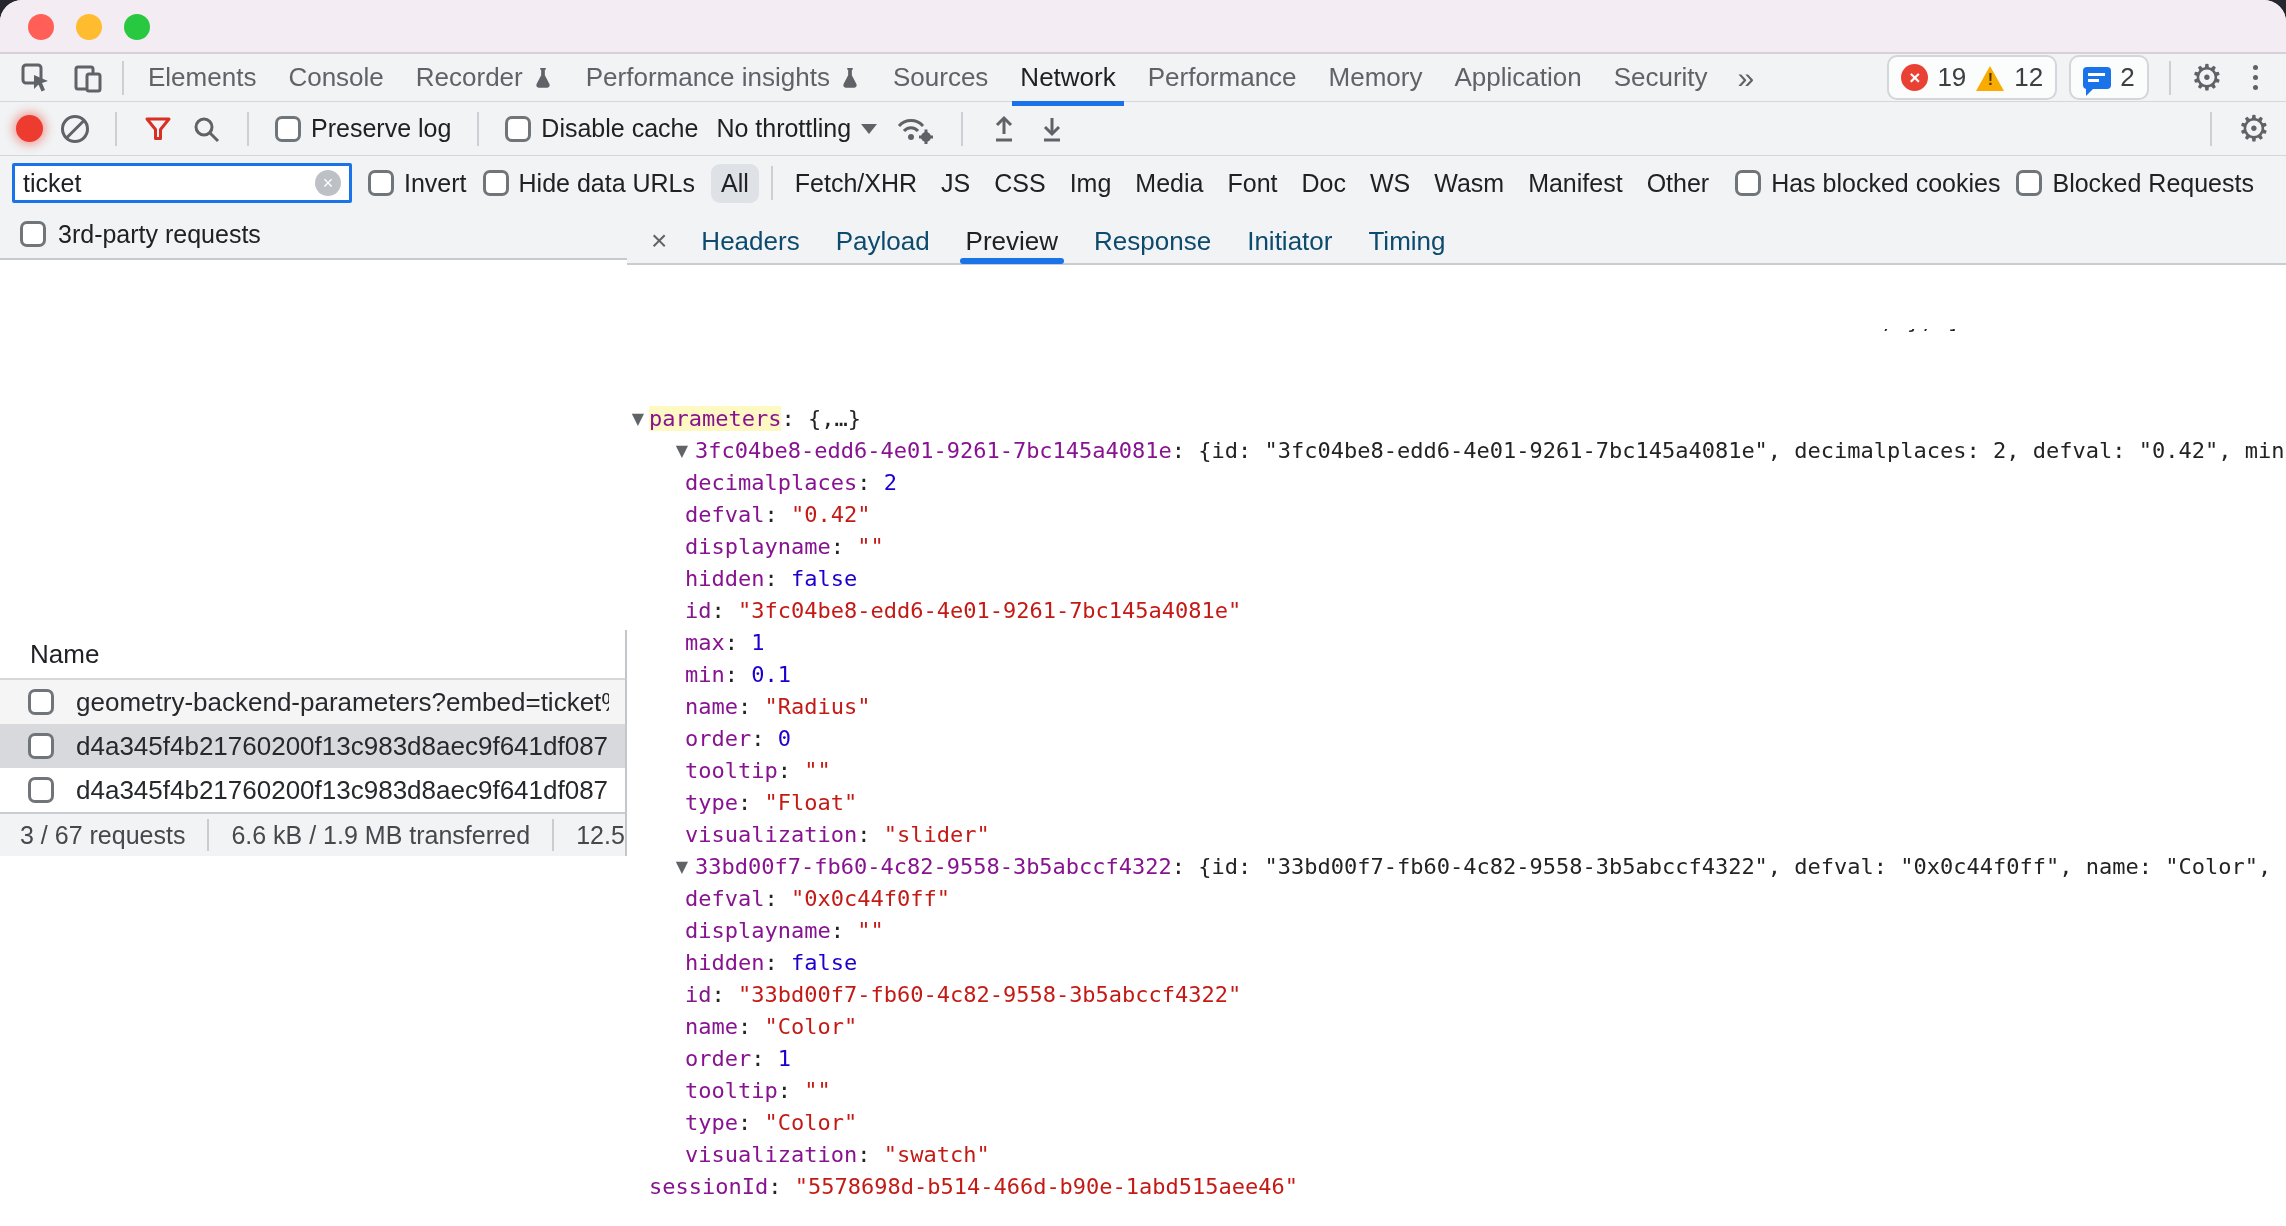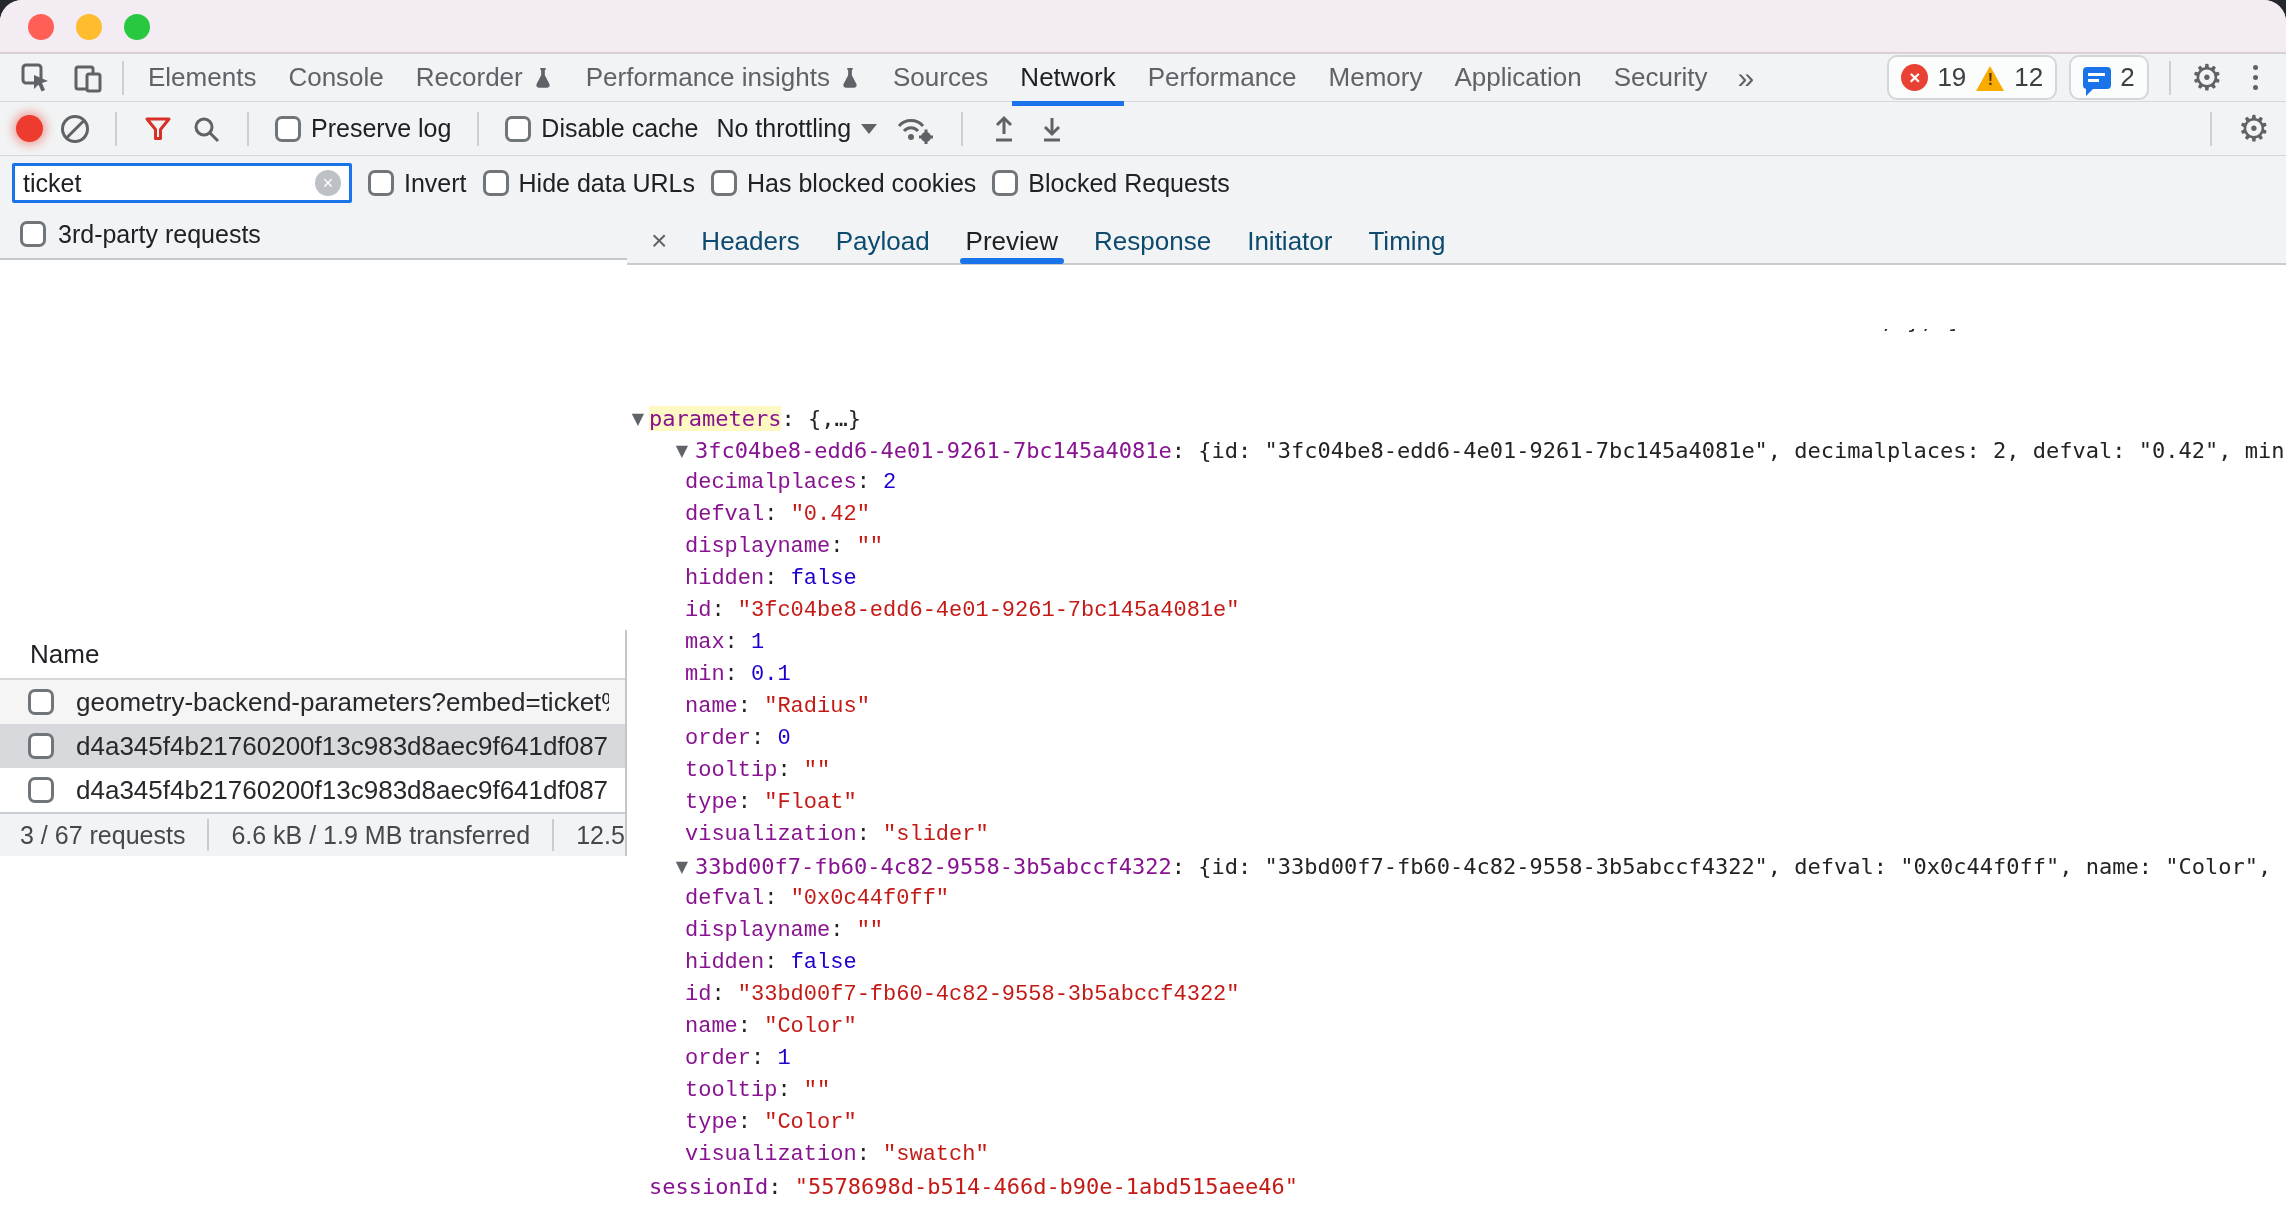--- a/index.html
+++ b/index.html
@@ -105,21 +105,21 @@
           align-items:center; position:relative; white-space:nowrap; }
   .dtab.selected { color:#202124; }
   .dtab.selected::after { content:""; position:absolute; left:-6px; right:-6px; bottom:0;
                           height:6px; border-radius:3px; background:#1a73e8; }
 
   .preview { flex:1; min-height:0; overflow:hidden; background:#fff; position:relative;
              font-family:"DejaVu Sans Mono", monospace; font-size:22px; line-height:32px; white-space:pre; }
   .clip-strip { height:10px; overflow:hidden; position:relative; }
   .clip-text { position:absolute; top:-24px; left:1240px; color:#232324; }
   .pline { position:relative; height:32px; }
-  .ind0 { padding-left:22px; } .ind1 { padding-left:68px; } .ind2 { padding-left:58px;font-family:Liberation Mono, monospace; }
+  .ind0 { padding-left:22px; } .ind1 { padding-left:68px; } .ind2 { padding-left:58px; }
   .exp { position:absolute; top:0; width:22px; text-align:center; color:#606367;
          font-family:"DejaVu Sans", sans-serif; font-size:16px; }
   .exp.at0 { left:0; } .exp.at1 { left:44px; }
   .k { color:#881391; }
   .k.hl { background:#fef9c3; }
   .v-str { color:#c41a16; }
   .v-num { color:#1c00cf; }
   .v-plain { color:#232324; }
   .colon { color:#232324; }
 
@@ -285,20 +285,35 @@
       <span class="input-clear">×</span>
     </span>
     <span class="cbwrap">
       <span class="chk"></span>
       <span class="lab">Invert</span>
     </span>
     <span class="cbwrap">
       <span class="chk"></span>
       <span class="lab">Hide data URLs</span>
     </span>
+    <span class="types">
+      <span class="type-pill selected">All</span>
+      <span class="vdiv"></span>
+      <span class="type-pill">Fetch/XHR</span>
+      <span class="type-pill">JS</span>
+      <span class="type-pill">CSS</span>
+      <span class="type-pill">Img</span>
+      <span class="type-pill">Media</span>
+      <span class="type-pill">Font</span>
+      <span class="type-pill">Doc</span>
+      <span class="type-pill">WS</span>
+      <span class="type-pill">Wasm</span>
+      <span class="type-pill">Manifest</span>
+      <span class="type-pill">Other</span>
+    </span>
     <span class="cbwrap">
       <span class="chk"></span>
       <span class="lab">Has blocked cookies</span>
     </span>
     <span class="cbwrap">
       <span class="chk"></span>
       <span class="lab">Blocked Requests</span>
     </span>
   </div>
 

